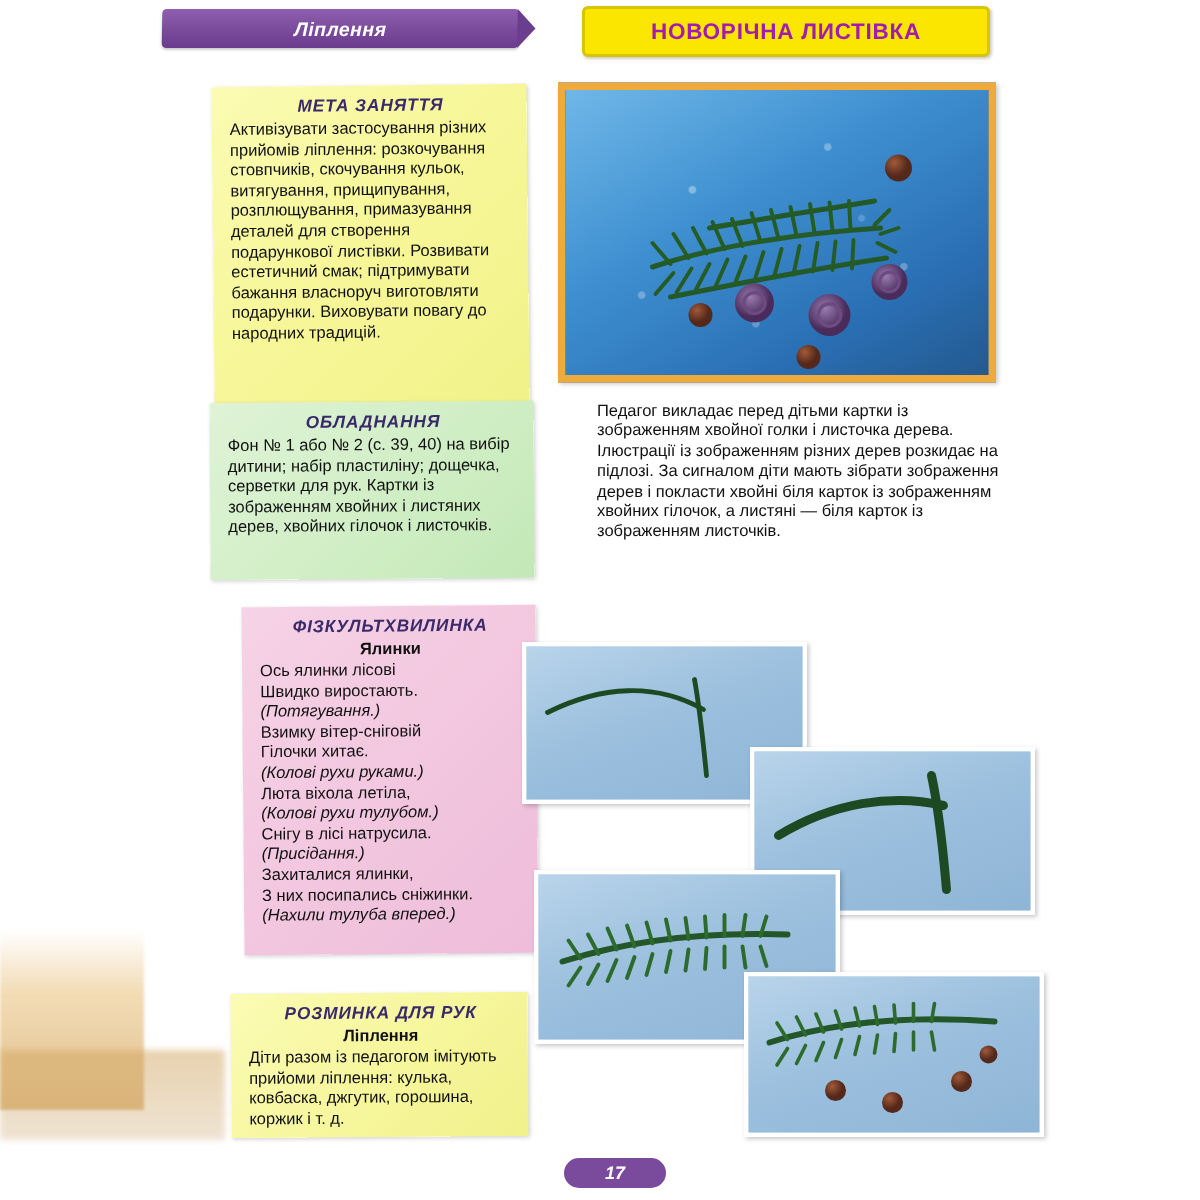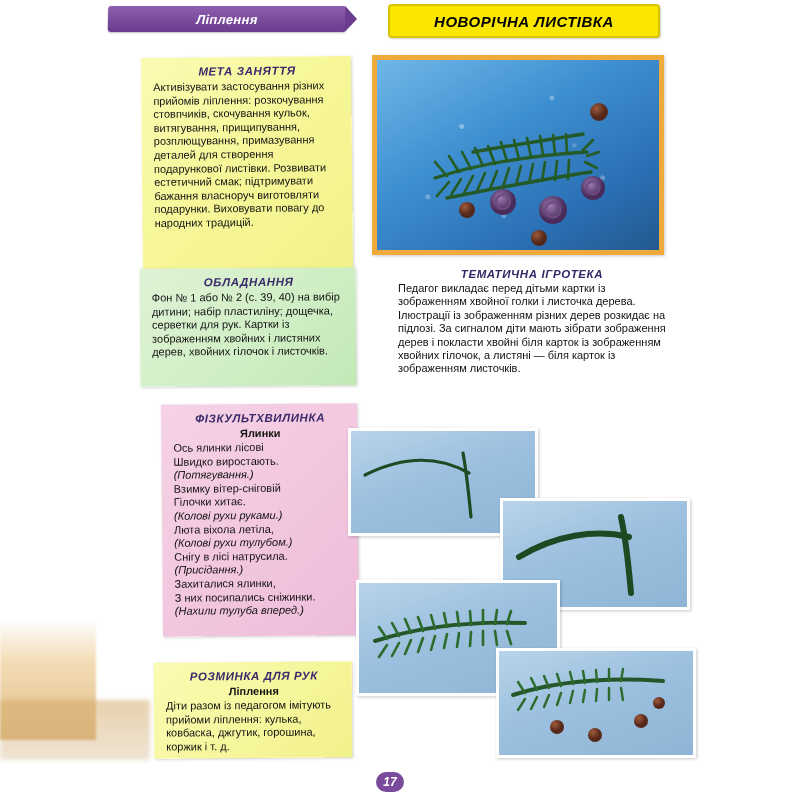--- a/index.html
+++ b/index.html
@@ -52,24 +52,23 @@
     position: absolute;
     left: 388px; top: 4px;
     width: 268px; height: 30px;
     background: #fbe600;
     border: 2px solid #d8c400;
     border-radius: 4px;
     display: flex; align-items: center; justify-content: center;
     box-shadow: 1px 1px 2px rgba(0,0,0,.2);
   }
   .hdr-right span {
-    color: #000000;
+    color: #a21caf;
     font-size: 15px;
     font-weight: bold;
-    font-style: italic;
     letter-spacing: .5px;
   }
 
   
   .card {
     position: absolute;
     box-sizing: border-box;
     padding: 8px 10px 10px 12px;
     box-shadow: 1px 1px 3px rgba(0,0,0,.18);
   }
@@ -177,21 +176,21 @@
     position:absolute;
     left: 0; top: 700px; width: 150px; height: 60px;
     background: linear-gradient(180deg, rgba(210,165,95,.5) 0%, rgba(190,145,80,.25) 100%);
     filter: blur(2px);
   }
 
   
   .pagenum {
     position: absolute;
     left: 376px; top: 772px;
-    width: 28px; height: 20px;
+    width: 68px; height: 20px;
     background: #7a4a9c;
     border-radius: 10px;
     display:flex; align-items:center; justify-content:center;
     color:#ffffff; font-size:12px; font-weight:bold; font-style:italic;
   }
 
   .ital { font-style: italic; }
 </style>
 </head>
 <body>
@@ -279,21 +278,20 @@
     <h3>МЕТА ЗАНЯТТЯ</h3>
     <p>Активізувати застосування різних прийомів ліплення: розкочування стовпчиків, скочування кульок, витягування, прищипування, розплющування, примазування деталей для створення подарункової листівки. Розвивати естетичний смак; підтримувати бажання власноруч виготовляти подарунки. Виховувати повагу до народних традицій.</p>
   </div>
 
   <div class="card" id="card-obladnannia">
     <h3>ОБЛАДНАННЯ</h3>
     <p>Фон № 1 або № 2 (с. 39, 40) на вибір дитини; набір пластиліну; дощечка, серветки для рук. Картки із зображенням хвойних і листяних дерев, хвойних гілочок і листочків.</p>
   </div>
 
   <div class="card" id="card-igroteka">
-    <h3>ТЕМАТИЧНА ІГРОТЕКА</h3>
     <p>Педагог викладає перед дітьми картки із зображенням хвойної голки і листочка дерева. Ілюстрації із зображенням різних дерев розкидає на підлозі. За сигналом діти мають зібрати зображення дерев і покласти хвойні біля карток із зображенням хвойних гілочок, а листяні — біля карток із зображенням листочків.</p>
   </div>
 
   <div class="card" id="card-fizkult">
     <h3>ФІЗКУЛЬТХВИЛИНКА</h3>
     <div class="sub">Ялинки</div>
     <div class="line">Ось ялинки лісові</div>
     <div class="line">Швидко виростають.</div>
     <div class="line ital">(Потягування.)</div>
     <div class="line">Взимку вітер-сніговій</div>

